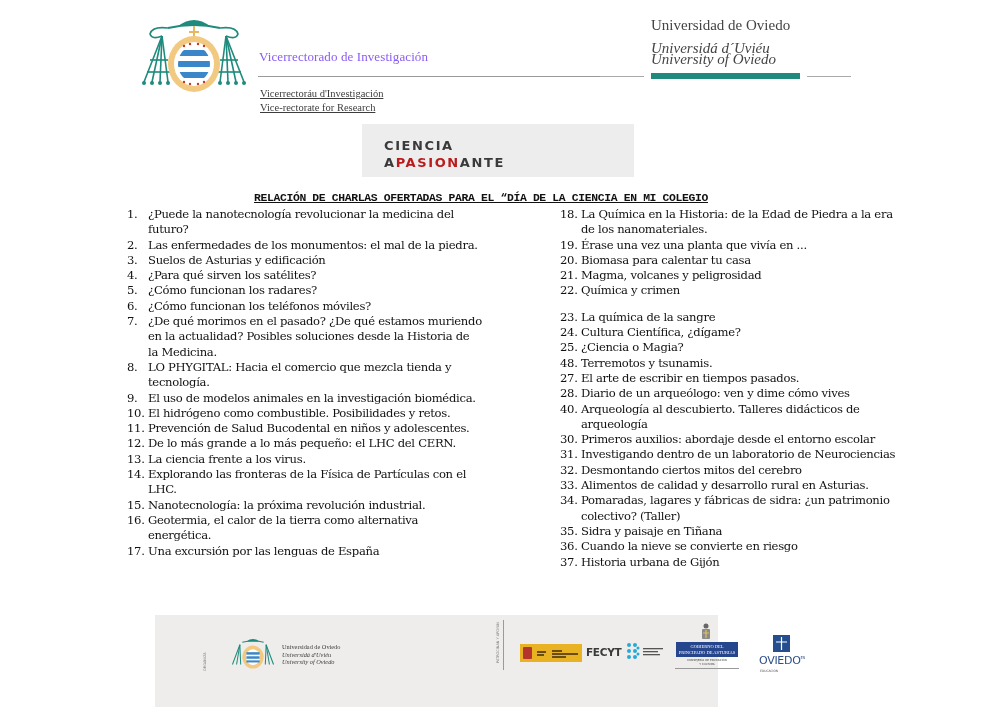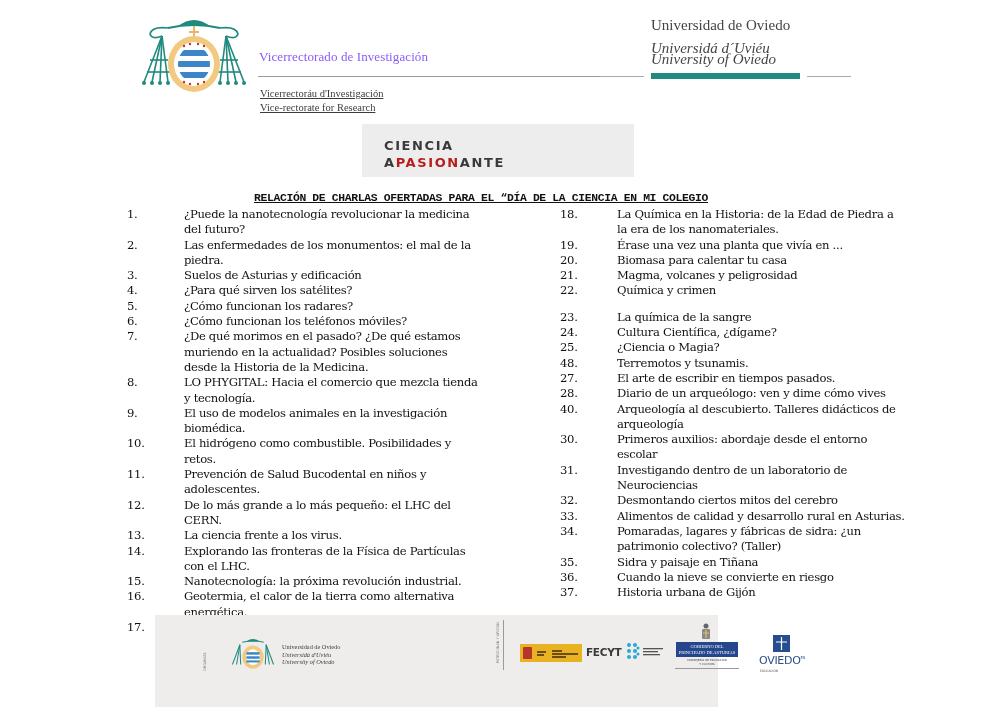--- a/index.html
+++ b/index.html
@@ -30,21 +30,21 @@
 
   
   .doc-title { position: absolute; left: 254px; top: 192px; font-family: Liberation Mono, monospace; font-weight: bold; font-size: 11.4px; text-decoration: underline; letter-spacing: -0.35px; color: #111; white-space: nowrap; }
 
   
   .talk-list { position: absolute; list-style: none; font-family: "DejaVu Serif", serif; font-size: 11.6px; line-height: 15.3px; color: #111; letter-spacing: -0.3px; }
   .talk-list.col1 { left: 127px; top: 207px; width: 355px; }
   .talk-list.col2 { left: 560px; top: 207px; width: 345px; }
   .talk-item { display: flex; }
   .talk-num { flex: 0 0 21px; }
-  .talk-text { flex: 1; margin-left: 36px; }
+  .talk-text { flex: 1; }
   .talk-item.gap { margin-top: 11px; }
 
   
   .footer { position: absolute; left: 155px; top: 615px; width: 563px; height: 92px; background: #eeedeb; }
   .f-crest { position: absolute; left: 75px; top: 19px; width: 46px; height: 38px; }
   .f-uni { position: absolute; left: 127px; font-family: "Liberation Serif", serif; font-size: 6.3px; color: #3c3c3c; line-height: 7.5px; }
   .f-uni.l1 { top: 28px; }
   .f-uni.l2 { top: 35.5px; font-style: italic; }
   .f-uni.l3 { top: 43px; font-style: italic; }
   .f-vtext { position: absolute; font-family: "DejaVu Sans", sans-serif; font-size: 3.5px; color: #777; transform: rotate(-90deg); transform-origin: left top; white-space: nowrap; }

